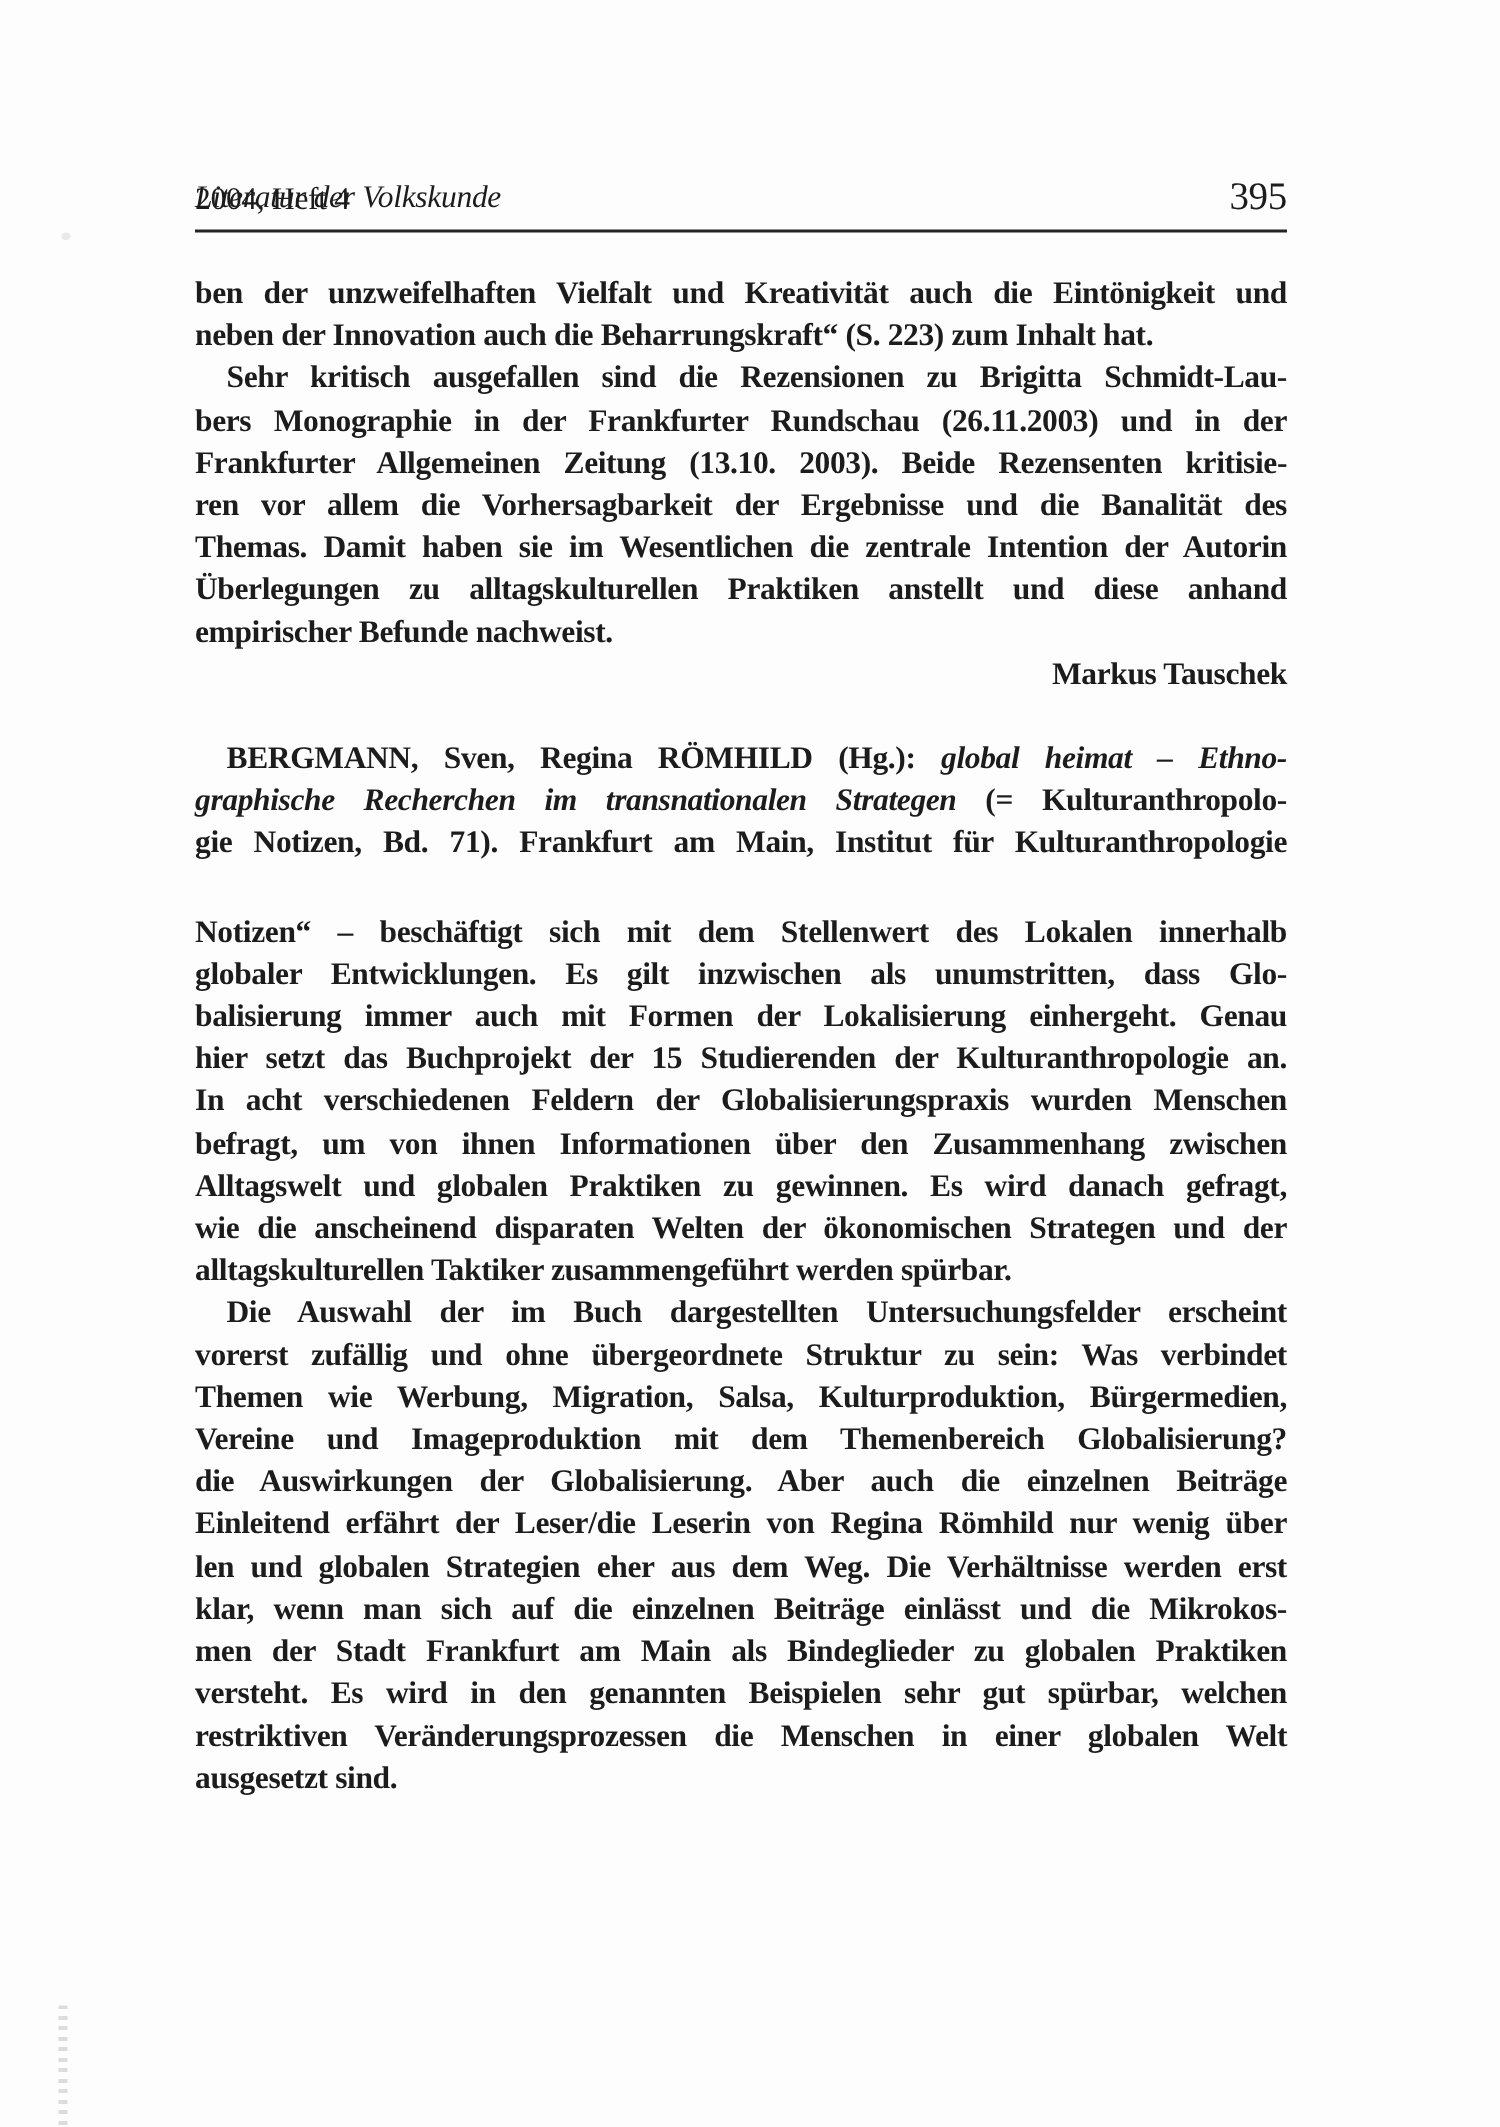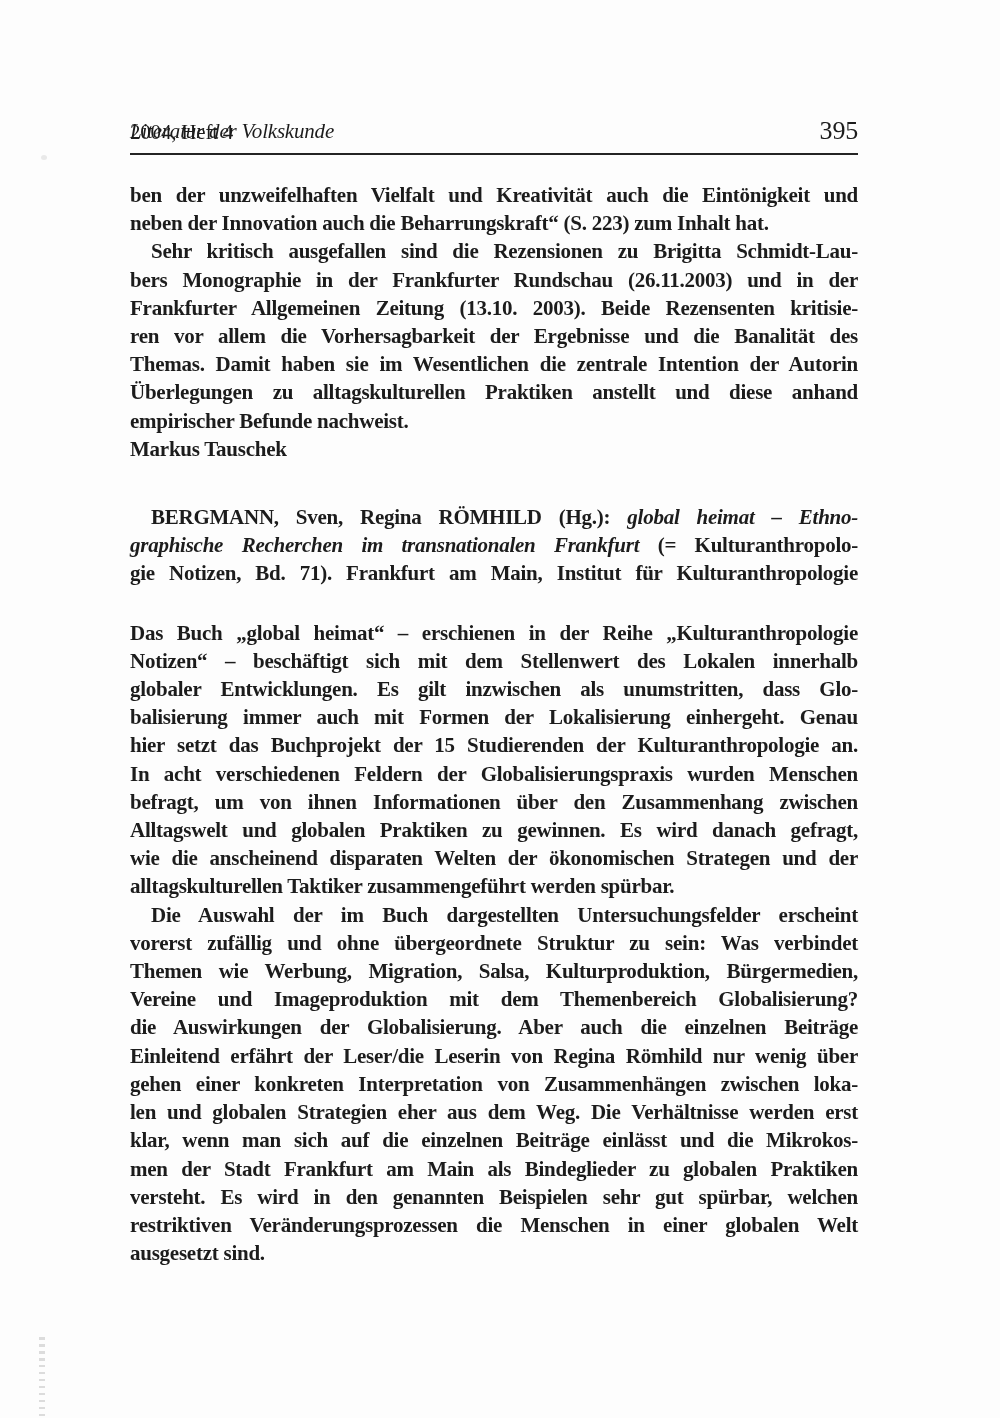--- a/index.html
+++ b/index.html
@@ -44,24 +44,24 @@
     font-size: 21px;
     line-height: 28.2px;
     letter-spacing: -0.25px;
   }
   .line { min-height: 28.2px; font-weight: bold; }
   .line.j {
     text-align: justify;
     text-align-last: justify;
     word-spacing: -2px;
   }
-  .line.r { }
+  .line.r { text-align: right; }
   .line.ind { text-indent: 21px; }
   .it { font-style: italic; }
-  [data-para="citation"] { margin-top: 40px; }
+  [data-para="citation"] { margin-top: 28px; }
   [data-para="p5"] { margin-top: 31px; }
   .artifact-strip {
     position: absolute;
     left: 39px;
     top: 1337px;
     width: 6px;
     height: 81px;
     background: repeating-linear-gradient(to bottom, #dcdcdc 0 2.5px, rgba(255,255,255,0) 2.5px 7px);
   }
   .artifact-dot {
@@ -96,43 +96,41 @@
         <div class="line j">ren vor allem die Vorhersagbarkeit der Ergebnisse und die Banalität des</div>
         <div class="line j">Themas. Damit haben sie im Wesentlichen die zentrale Intention der Autorin</div>
         <div class="line j">Überlegungen zu alltagskulturellen Praktiken anstellt und diese anhand</div>
         <div class="line">empirischer Befunde nachweist.</div>
       </div>
       <div class="para" data-para="signature">
         <div class="line r">Markus Tauschek</div>
       </div>
       <div class="para" data-para="citation">
         <div class="line j ind"><span>BERGMANN, Sven, Regina RÖMHILD (Hg.): </span><span class="it">global heimat – Ethno-</span></div>
-        <div class="line j"><span class="it">graphische Recherchen im transnationalen Frankfurt</span><span> (= Kulturanthropolo-</span></div>
+        <div class="line j"><span class="it">graphische Recherchen im transnationalen Strategen</span><span> (= Kulturanthropolo-</span></div>
         <div class="line j">gie Notizen, Bd. 71). Frankfurt am Main, Institut für Kulturanthropologie</div>
       </div>
       <div class="para" data-para="p5">
-        <div class="line j">Das Buch „global heimat“ – erschienen in der Reihe „Kulturanthropologie</div>
         <div class="line j">Notizen“ – beschäftigt sich mit dem Stellenwert des Lokalen innerhalb</div>
         <div class="line j">globaler Entwicklungen. Es gilt inzwischen als unumstritten, dass Glo-</div>
         <div class="line j">balisierung immer auch mit Formen der Lokalisierung einhergeht. Genau</div>
         <div class="line j">hier setzt das Buchprojekt der 15 Studierenden der Kulturanthropologie an.</div>
         <div class="line j">In acht verschiedenen Feldern der Globalisierungspraxis wurden Menschen</div>
         <div class="line j">befragt, um von ihnen Informationen über den Zusammenhang zwischen</div>
         <div class="line j">Alltagswelt und globalen Praktiken zu gewinnen. Es wird danach gefragt,</div>
         <div class="line j">wie die anscheinend disparaten Welten der ökonomischen Strategen und der</div>
         <div class="line">alltagskulturellen Taktiker zusammengeführt werden spürbar.</div>
       </div>
       <div class="para" data-para="p6">
         <div class="line j ind">Die Auswahl der im Buch dargestellten Untersuchungsfelder erscheint</div>
         <div class="line j">vorerst zufällig und ohne übergeordnete Struktur zu sein: Was verbindet</div>
         <div class="line j">Themen wie Werbung, Migration, Salsa, Kulturproduktion, Bürgermedien,</div>
         <div class="line j">Vereine und Imageproduktion mit dem Themenbereich Globalisierung?</div>
         <div class="line j">die Auswirkungen der Globalisierung. Aber auch die einzelnen Beiträge</div>
         <div class="line j">Einleitend erfährt der Leser/die Leserin von Regina Römhild nur wenig über</div>
-        <div class="line j">gehen einer konkreten Interpretation von Zusammenhängen zwischen loka-</div>
         <div class="line j">len und globalen Strategien eher aus dem Weg. Die Verhältnisse werden erst</div>
         <div class="line j">klar, wenn man sich auf die einzelnen Beiträge einlässt und die Mikrokos-</div>
         <div class="line j">men der Stadt Frankfurt am Main als Bindeglieder zu globalen Praktiken</div>
         <div class="line j">versteht. Es wird in den genannten Beispielen sehr gut spürbar, welchen</div>
         <div class="line j">restriktiven Veränderungsprozessen die Menschen in einer globalen Welt</div>
         <div class="line">ausgesetzt sind.</div>
       </div>
     </div>
 </div>
 

